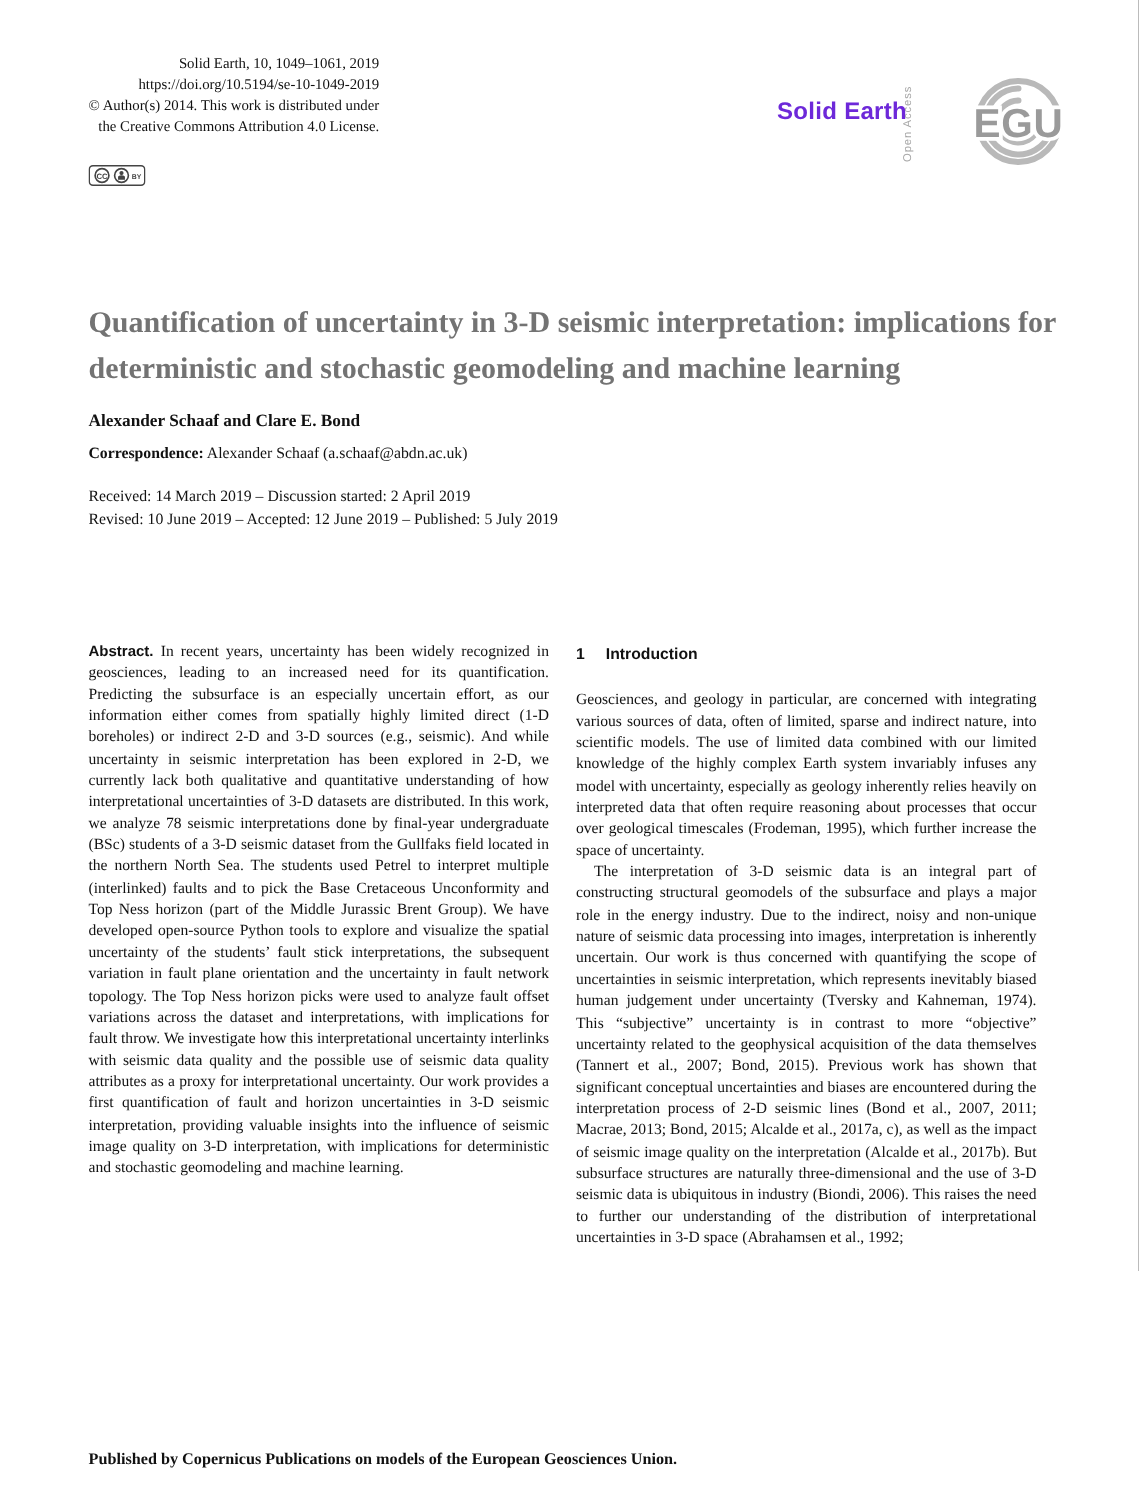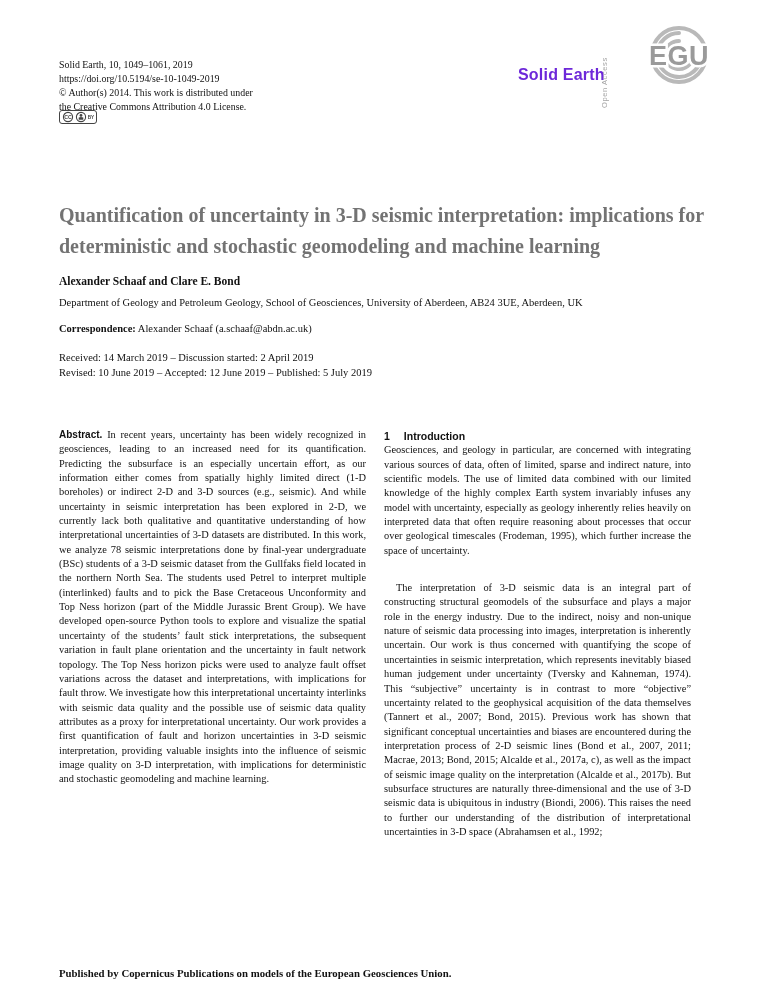--- a/index.html
+++ b/index.html
@@ -10,24 +10,25 @@
     width: 759px;
     height: 1000px;
     background: #ffffff;
     overflow: hidden;
   }
 
   
   .citation-block {
     position: absolute;
     left: 59px;
-    top: 58px;
+    top: 36px;
     font-size: 9.9px;
     line-height: 14px;
     color: #111;
+    text-align: right;
   }
   .doi-link { color: #111; text-decoration: none; }
   .cc-badge {
     position: absolute;
     left: 59px;
     top: 110px;
     display: inline-block;
   }
   .journal-name {
     position: absolute;
@@ -44,21 +45,21 @@
     left: 600px;
     top: 44px;
     height: 64px;
     writing-mode: vertical-rl;
     transform: rotate(180deg);
     font-family: "Liberation Sans", sans-serif;
     font-size: 7.5px;
     letter-spacing: 0.6px;
     color: #a5a5a5;
   }
-  .egu-logo-box { position: absolute; left: 627px; top: 24px; }
+  .egu-logo-box { position: absolute; left: 627px; top: 50px; }
 
   
   .title-block { position: absolute; left: 59px; top: 200px; width: 652px; }
   .paper-title {
     font-size: 20px;
     line-height: 31px;
     font-weight: bold;
     color: #737373;
     margin-bottom: 13px;
   }
@@ -86,25 +87,25 @@
   .abstract-label {
     font-family: "Liberation Sans", sans-serif;
     font-weight: bold;
     font-size: 10px;
   }
   .section-heading {
     font-family: "Liberation Sans", sans-serif;
     font-weight: bold;
     font-size: 10.5px;
     text-align: left;
-    margin: 1px 0 0 0;
+    margin: 1px 0 17px 0;
   }
   .section-heading .sec-num { display: inline-block; margin-right: 14px; }
   .col p { margin: 0; }
-  .col p.indent { text-indent: 12px; margin-top: 23px; }
+  .col p.indent { text-indent: 12px; }
 
   
   .page-footer {
     position: absolute;
     left: 59px;
     top: 967px;
     font-size: 10.8px;
     font-weight: bold;
   }
 </style>
@@ -143,21 +144,20 @@
         <path d="M 52 9 A 22 22 0 1 0 73 38"></path>
         <path d="M 52 17 A 14 14 0 1 0 65 36"></path>
       </g>
       <text x="22" y="41" font-family="Liberation Sans, sans-serif" font-size="27" font-weight="bold" fill="#9a9a9a" stroke="#ffffff" stroke-width="5" paint-order="stroke" letter-spacing="0.5">EGU</text>
     </svg>
   </div>
 
   <div class="title-block">
     <h1 class="paper-title">Quantification of uncertainty in 3-D seismic interpretation: implications for deterministic and stochastic geomodeling and machine learning</h1>
     <div class="authors">Alexander Schaaf and Clare E. Bond</div>
-    <div class="affiliation">Department of Geology and Petroleum Geology, School of Geosciences, University of Aberdeen, AB24 3UE, Aberdeen, UK</div>
     <div class="correspondence">
       <span class="bold">Correspondence:</span>
       <span>Alexander Schaaf (a.schaaf@abdn.ac.uk)</span>
     </div>
     <div class="dates">
       <div>Received: 14 March 2019 – Discussion started: 2 April 2019</div>
       <div>Revised: 10 June 2019 – Accepted: 12 June 2019 – Published: 5 July 2019</div>
     </div>
   </div>
 

